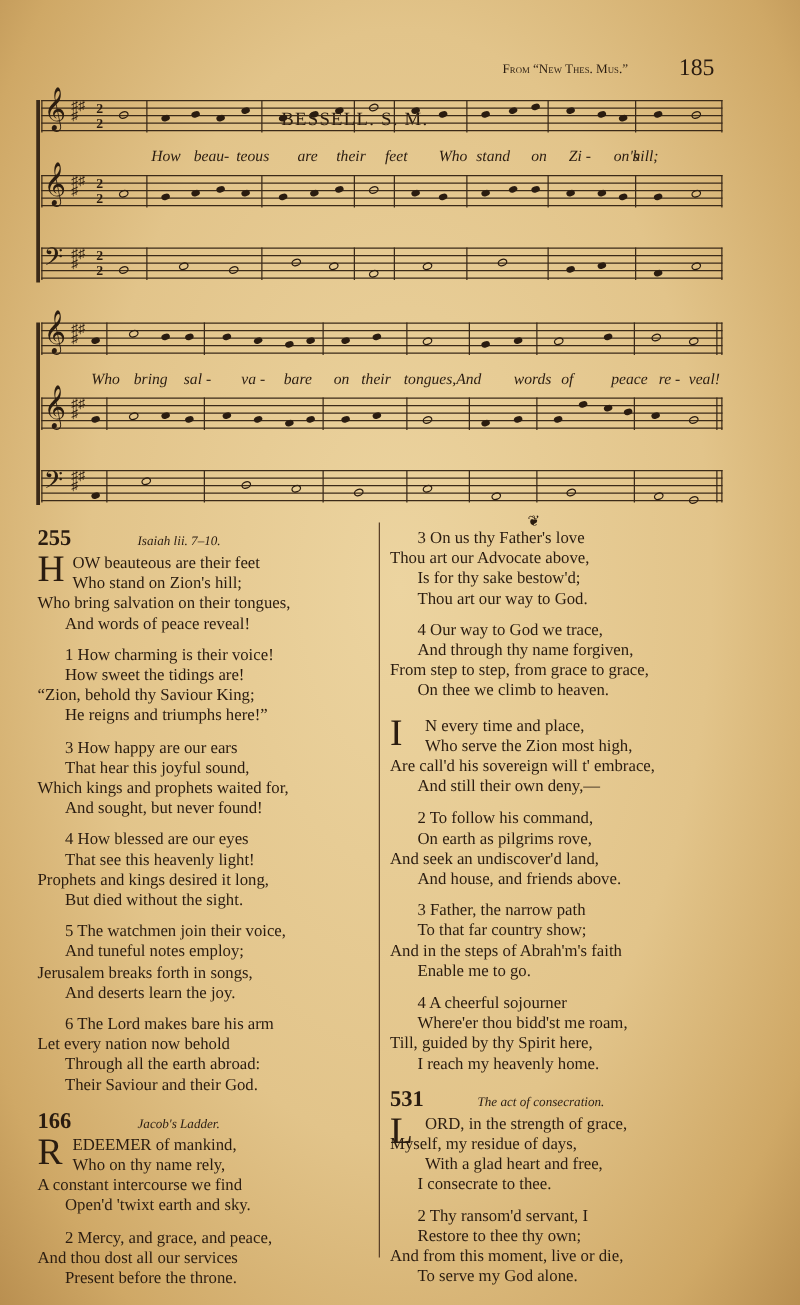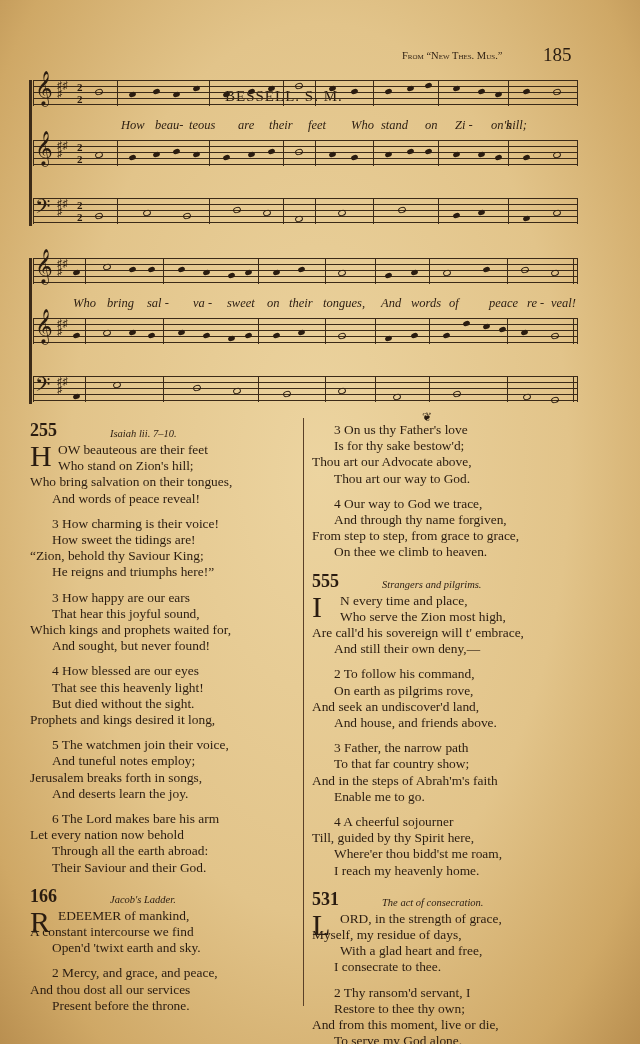--- a/index.html
+++ b/index.html
@@ -217,25 +217,25 @@
       <div class="note open" style="left:410px;top:12px"></div>
         <div class="note" style="left:450px;top:9px"></div>
       <div class="note open" style="left:488px;top:9px"></div>
         <div class="note open" style="left:518px;top:12px"></div>
     </div>
     <div class="lyrics" style="top:38px;">
       <span class="lyric-word" style="left:40px">Who</span>
       <span class="lyric-word" style="left:74px">bring</span>
       <span class="lyric-word" style="left:114px">sal -</span>
       <span class="lyric-word" style="left:160px">va -</span>
-      <span class="lyric-word" style="left:194px">sweet</span>
+      <span class="lyric-word" style="left:194px">bare</span>
       <span class="lyric-word" style="left:234px">on</span>
       <span class="lyric-word" style="left:256px">their</span>
       <span class="lyric-word" style="left:290px">tongues,</span>
-      <span class="lyric-word" style="left:348px">And</span>
+      <span class="lyric-word" style="left:332px">And</span>
       <span class="lyric-word" style="left:378px">words</span>
       <span class="lyric-word" style="left:416px">of</span>
       <span class="lyric-word" style="left:456px">peace</span>
       <span class="lyric-word" style="left:494px">re -</span>
       <span class="lyric-word" style="left:518px">veal!</span>
     </div>
     <div class="staff" style="top:60px;">
       <div class="line" style="top:0"></div>
         <div class="line" style="top:6px"></div>
         <div class="line" style="top:12px"></div>
@@ -314,36 +314,36 @@
         <span class="hymn-ref">Isaiah lii. 7–10.</span>
       </div>
       <div class="stanza" style="position:relative">
         <span class="dropcap">H</span>
         <div class="l first">OW beauteous are their feet</div>
         <div class="l first">Who stand on Zion's hill;</div>
         <div class="l ind0">Who bring salvation on their tongues,</div>
         <div class="l ind1">And words of peace reveal!</div>
       </div>
       <div class="stanza">
-        <div class="l ind1">3 How charming is their voice!</div>
+        <div class="l ind1">1 How charming is their voice!</div>
         <div class="l ind1">How sweet the tidings are!</div>
         <div class="l ind0">“Zion, behold thy Saviour King;</div>
         <div class="l ind1">He reigns and triumphs here!”</div>
       </div>
       <div class="stanza">
         <div class="l ind1">3 How happy are our ears</div>
         <div class="l ind1">That hear this joyful sound,</div>
         <div class="l ind0">Which kings and prophets waited for,</div>
         <div class="l ind1">And sought, but never found!</div>
       </div>
       <div class="stanza">
         <div class="l ind1">4 How blessed are our eyes</div>
         <div class="l ind1">That see this heavenly light!</div>
+        <div class="l ind0">Prophets and kings desired it long,</div>
         <div class="l ind1">But died without the sight.</div>
-        <div class="l ind0">Prophets and kings desired it long,</div>
       </div>
       <div class="stanza">
         <div class="l ind1">5 The watchmen join their voice,</div>
         <div class="l ind1">And tuneful notes employ;</div>
         <div class="l ind0">Jerusalem breaks forth in songs,</div>
         <div class="l ind1">And deserts learn the joy.</div>
       </div>
       <div class="stanza">
         <div class="l ind1">6 The Lord makes bare his arm</div>
         <div class="l ind0">Let every nation now behold</div>
@@ -353,52 +353,49 @@
     </div>
 
     <div class="hymn">
       <div class="hymn-head">
         <span class="hymn-num">166</span>
         <span class="hymn-ref">Jacob's Ladder.</span>
       </div>
       <div class="stanza" style="position:relative">
         <span class="dropcap">R</span>
         <div class="l first">EDEEMER of mankind,</div>
+        <div class="l first">Who on thy name rely,</div>
         <div class="l ind0">A constant intercourse we find</div>
         <div class="l ind1">Open'd 'twixt earth and sky.</div>
       </div>
       <div class="stanza">
         <div class="l ind1">2 Mercy, and grace, and peace,</div>
         <div class="l ind0">And thou dost all our services</div>
         <div class="l ind1">Present before the throne.</div>
       </div>
     </div>
   </div>
 
   <div class="col right">
     <div class="hymn">
       <div class="stanza">
         <div class="l ind1">3 On us thy Father's love</div>
+        <div class="l ind0">Thou art our Advocate above,</div>
         <div class="l ind1">Is for thy sake bestow'd;</div>
-        <div class="l ind0">Thou art our Advocate above,</div>
         <div class="l ind1">Thou art our way to God.</div>
       </div>
       <div class="stanza">
         <div class="l ind1">4 Our way to God we trace,</div>
         <div class="l ind1">And through thy name forgiven,</div>
         <div class="l ind0">From step to step, from grace to grace,</div>
         <div class="l ind1">On thee we climb to heaven.</div>
       </div>
     </div>
 
     <div class="hymn">
-      <div class="hymn-head">
-        <span class="hymn-num">555</span>
-        <span class="hymn-ref" style="left:70px">Strangers and pilgrims.</span>
-      </div>
       <div class="stanza" style="position:relative">
         <span class="dropcap">I</span>
         <div class="l first">N every time and place,</div>
         <div class="l first">Who serve the Zion most high,</div>
         <div class="l ind0">Are call'd his sovereign will t' embrace,</div>
         <div class="l ind1">And still their own deny,—</div>
       </div>
       <div class="stanza">
         <div class="l ind1">2 To follow his command,</div>
         <div class="l ind1">On earth as pilgrims rove,</div>
@@ -406,22 +403,22 @@
         <div class="l ind1">And house, and friends above.</div>
       </div>
       <div class="stanza">
         <div class="l ind1">3 Father, the narrow path</div>
         <div class="l ind1">To that far country show;</div>
         <div class="l ind0">And in the steps of Abrah'm's faith</div>
         <div class="l ind1">Enable me to go.</div>
       </div>
       <div class="stanza">
         <div class="l ind1">4 A cheerful sojourner</div>
+        <div class="l ind1">Where'er thou bidd'st me roam,</div>
         <div class="l ind0">Till, guided by thy Spirit here,</div>
-        <div class="l ind1">Where'er thou bidd'st me roam,</div>
         <div class="l ind1">I reach my heavenly home.</div>
       </div>
     </div>
 
     <div class="hymn">
       <div class="hymn-head">
         <span class="hymn-num">531</span>
         <span class="hymn-ref" style="left:70px">The act of consecration.</span>
       </div>
       <div class="stanza" style="position:relative">

